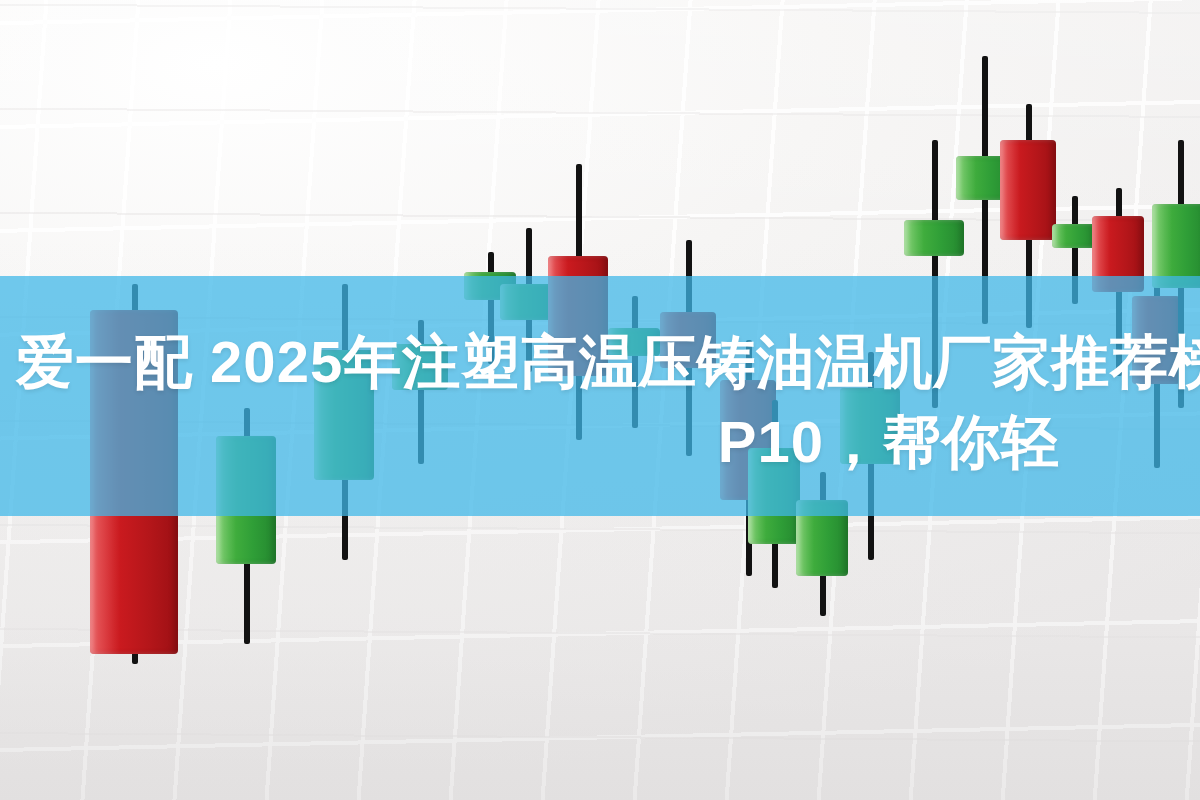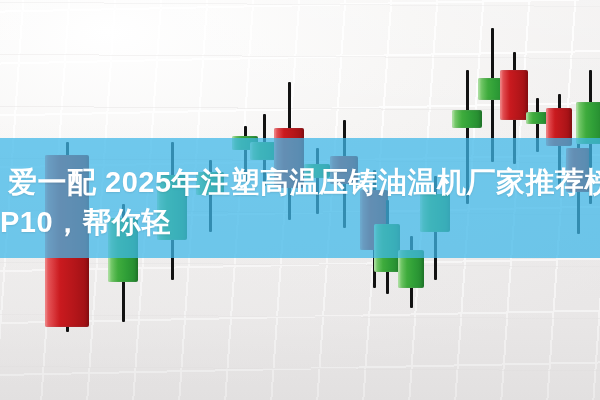--- a/index.html
+++ b/index.html
@@ -86,21 +86,21 @@
     color:#ffffff;
     font-weight:bold;
     letter-spacing:.5px;
     text-align:center;
     line-height:40px;
     font-size:29px;
     text-shadow:0 1px 2px rgba(0,0,0,.10);
     white-space:nowrap;
   }
   #caption .l1{display:block;text-align:left;padding-left:8px;}
-  #caption .l2{display:block;text-align:left;padding-right:70px;}
+  #caption .l2{display:block;text-align:right;padding-right:70px;}
 </style>
 </head>
 <body>
 
 <div id="stage">
 
   <div class="bg-base"></div>
   <div class="grid-layer">
     <div class="grid-v"></div>
     <div class="grid-h"></div>

